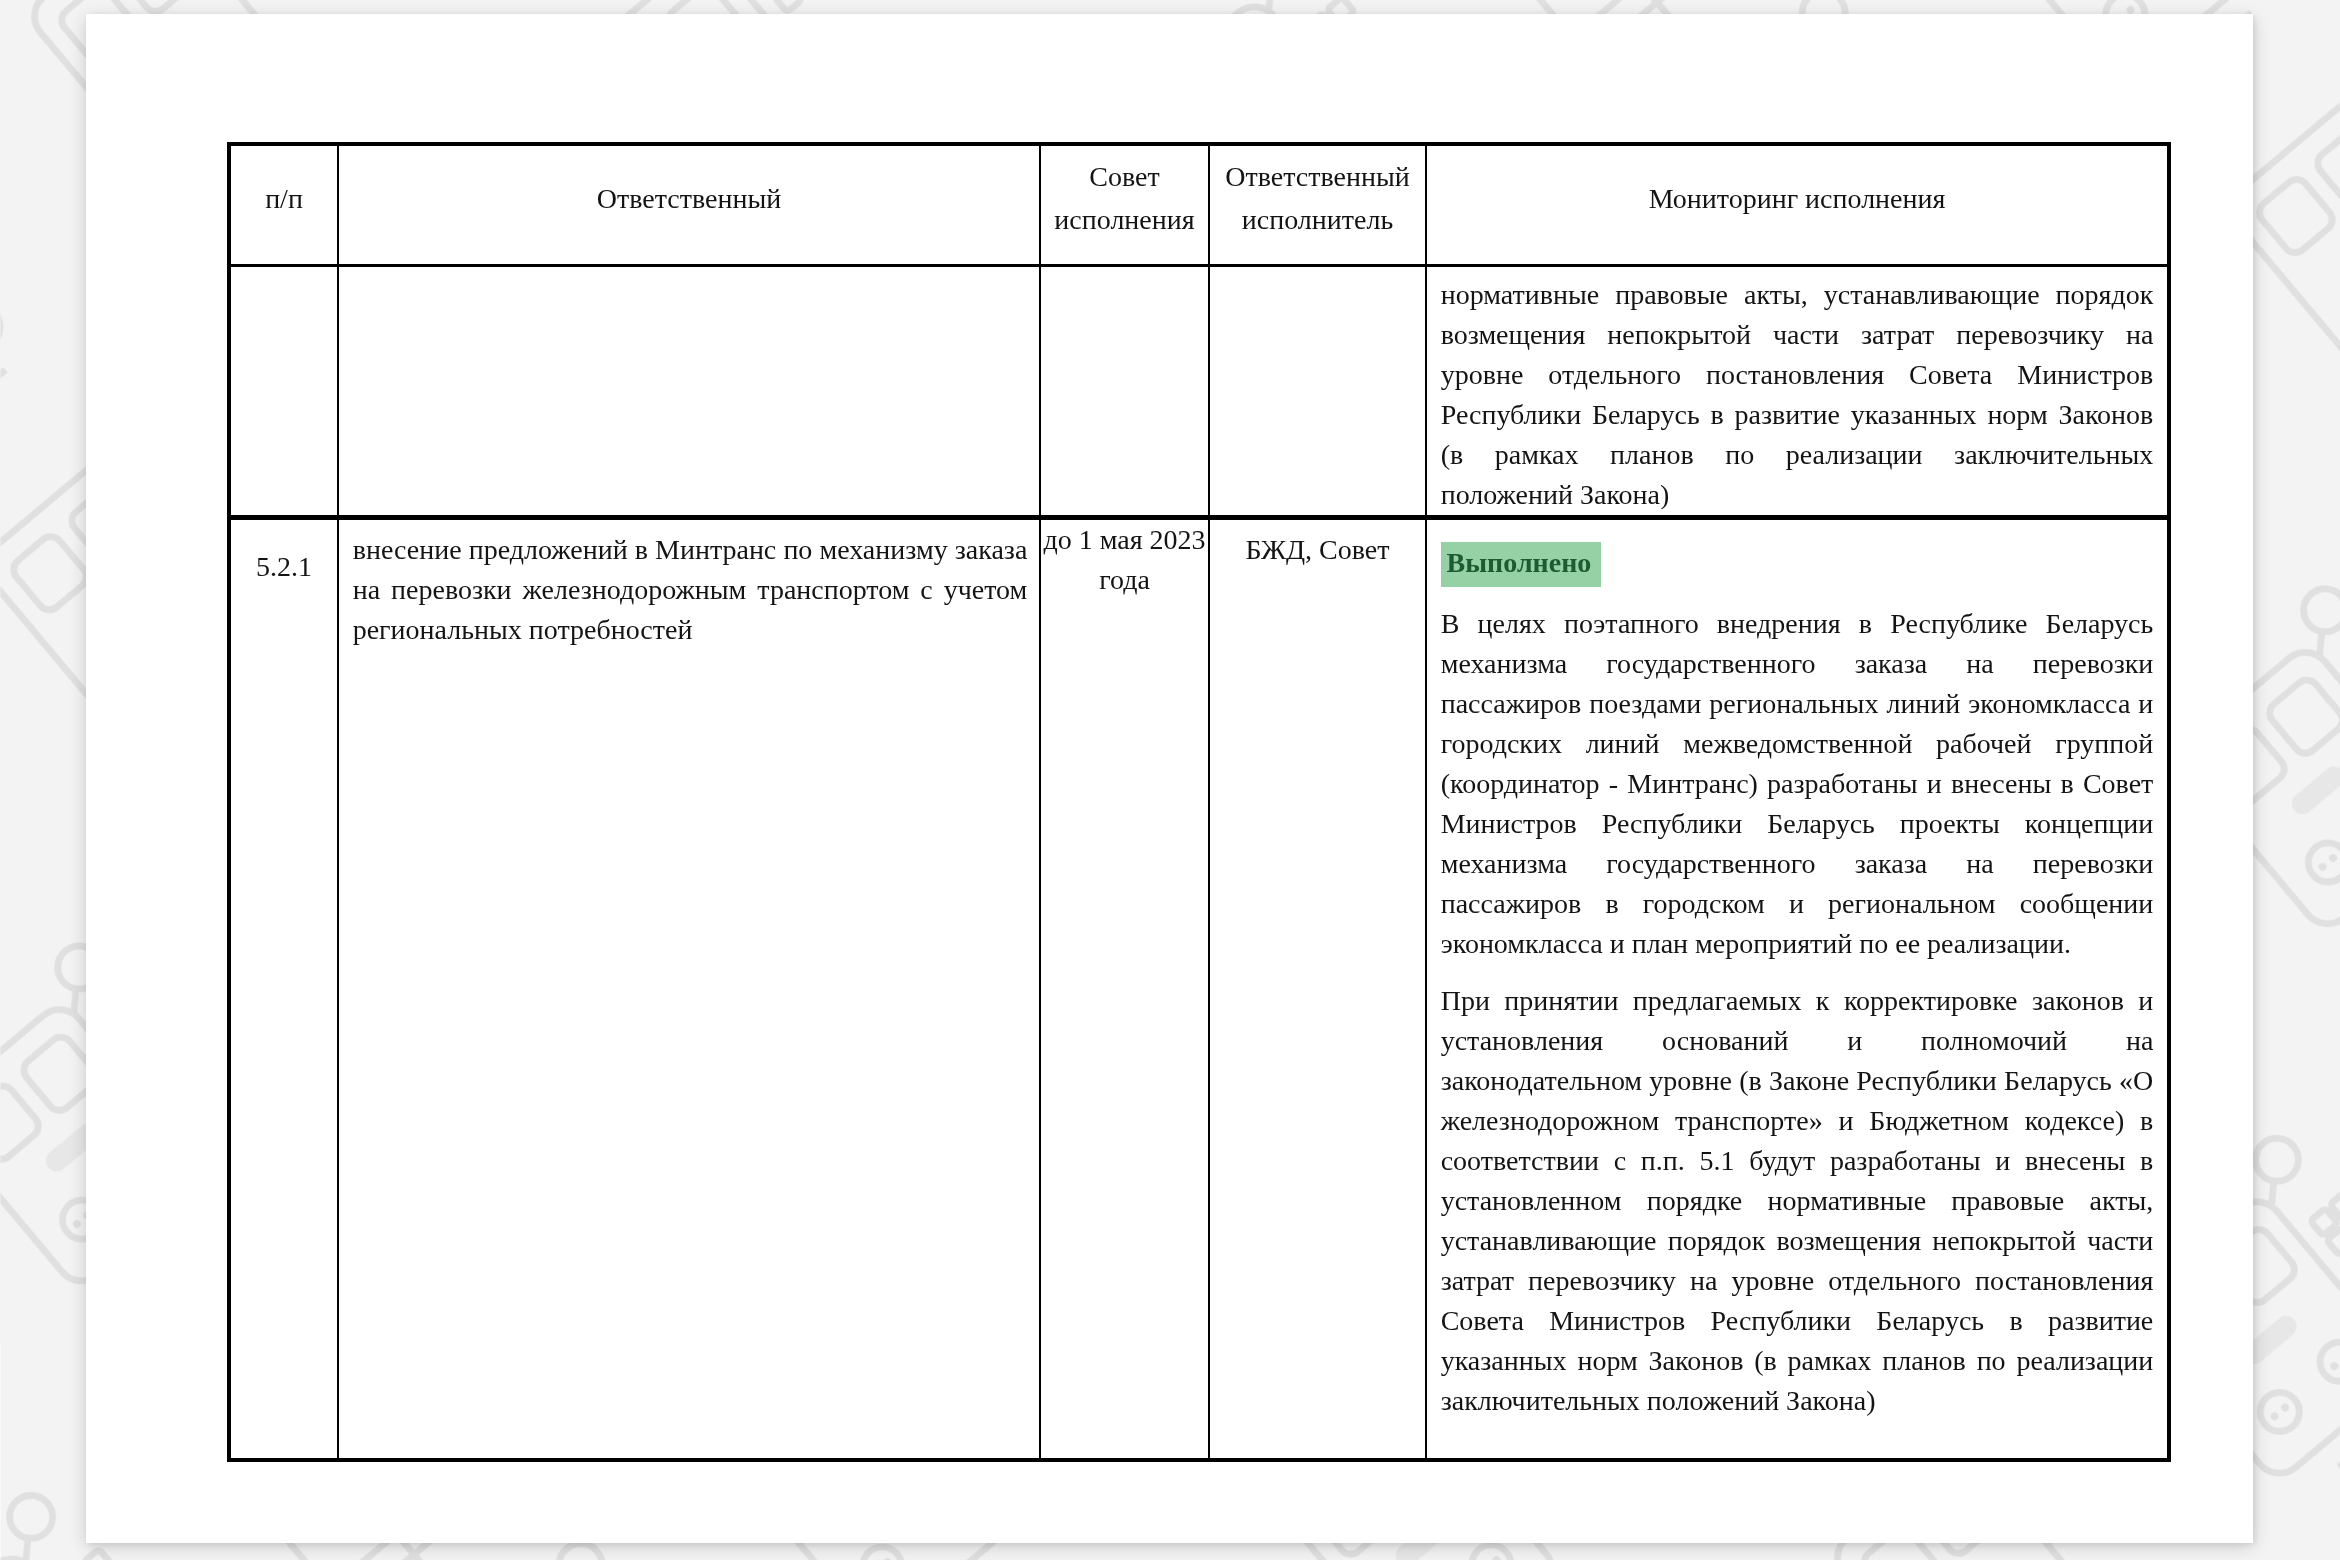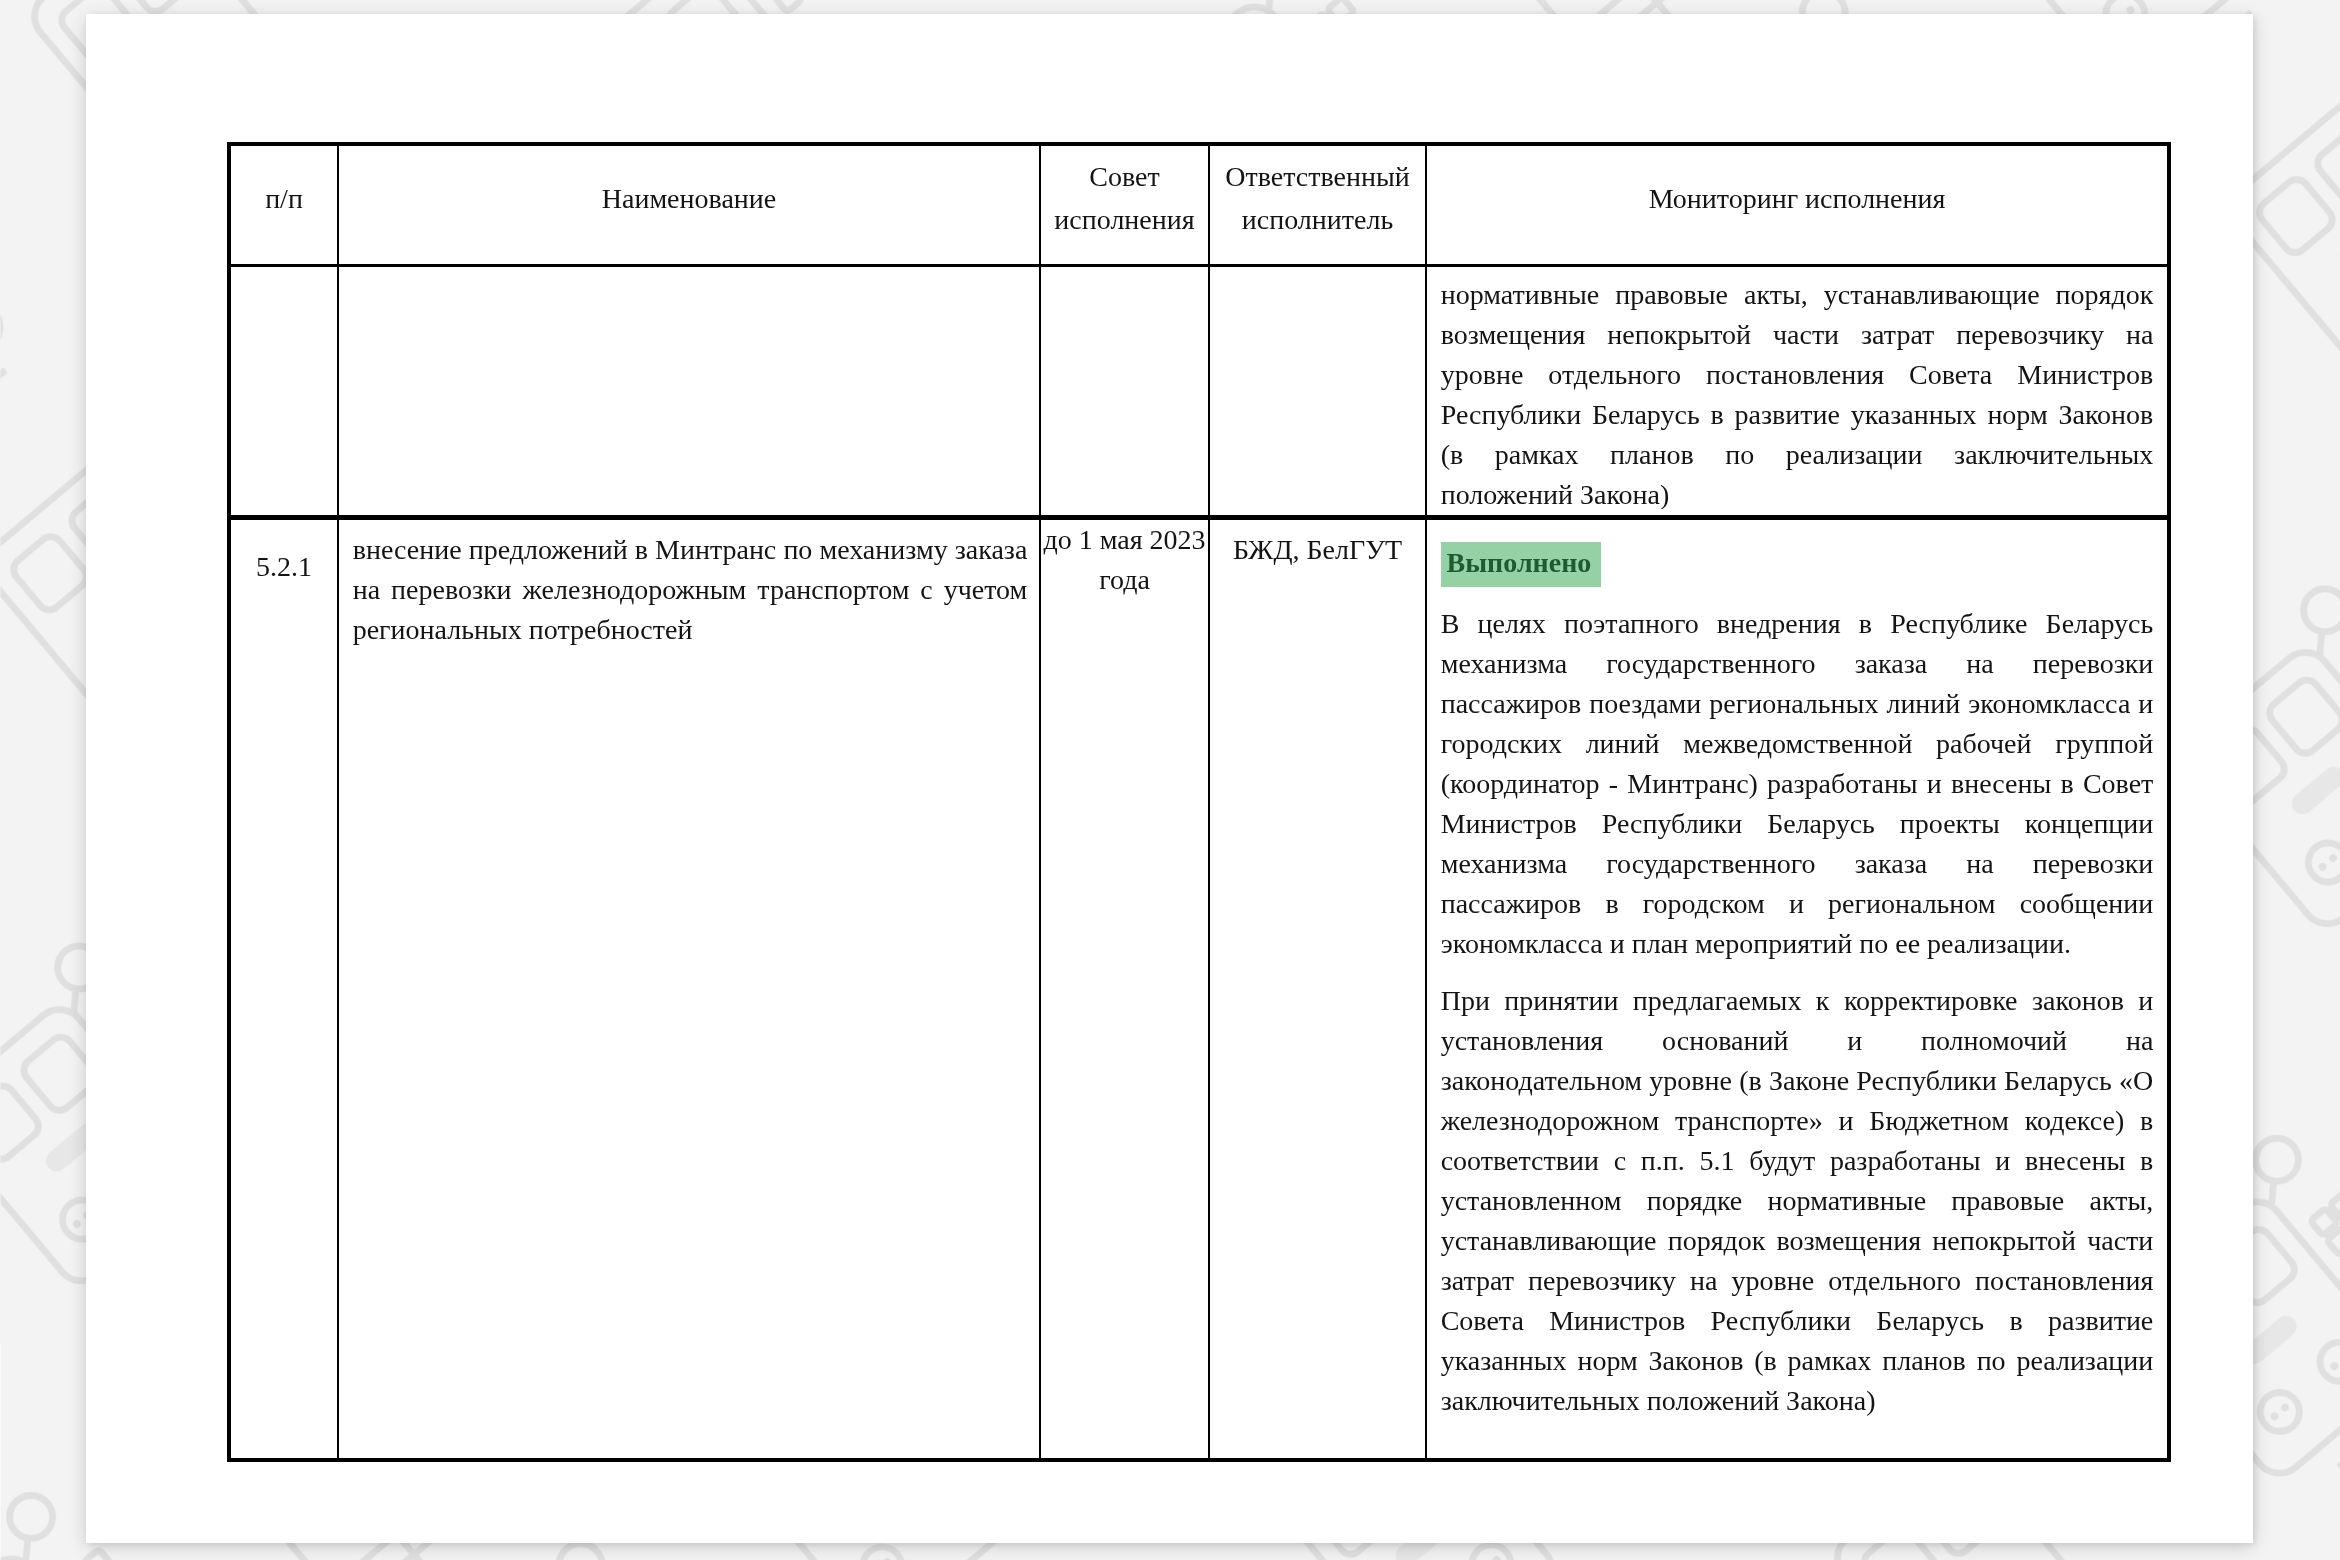--- a/index.html
+++ b/index.html
@@ -96,21 +96,21 @@
       <colgroup>
         <col style="width:109px">
         <col style="width:702px">
         <col style="width:169px">
         <col style="width:217px">
         <col style="width:743px">
       </colgroup>
       <thead>
         <tr>
           <th>п/п</th>
-          <th>Наименование</th>
+          <th>Ответственный</th>
           <th>Совет исполнения</th>
           <th>Ответственный исполнитель</th>
           <th>Мониторинг исполнения</th>
         </tr>
       </thead>
       <tbody>
         <tr class="row-continuation">
           <td>
               <div class="cellbox box-num"></div>
             </td>
@@ -133,21 +133,21 @@
           <td>
               <div class="cellbox box-num">5.2.1</div>
             </td>
           <td>
               <div class="cellbox box-name">внесение предложений в Минтранс по механизму заказа на перевозки железнодорожным транспортом с учетом региональных потребностей</div>
             </td>
           <td>
               <div class="cellbox box-deadline">до 1 мая 2023 года</div>
             </td>
           <td>
-              <div class="cellbox box-exec">БЖД, БелГУТ</div>
+              <div class="cellbox box-exec">БЖД, Совет</div>
             </td>
           <td>
             <div class="cellbox box-mon">
               <span class="status-badge">Выполнено</span>
               <p>В целях поэтапного внедрения в Республике Беларусь механизма государственного заказа на перевозки пассажиров поездами региональных линий экономкласса и городских линий межведомственной рабочей группой (координатор - Минтранс) разработаны и внесены в Совет Министров Республики Беларусь проекты концепции механизма государственного заказа на перевозки пассажиров в городском и региональном сообщении экономкласса и план мероприятий по ее реализации.</p>
               <p>При принятии предлагаемых к корректировке законов и установления оснований и полномочий на законодательном уровне (в Законе Республики Беларусь «О железнодорожном транспорте» и Бюджетном кодексе) в соответствии с п.п. 5.1 будут разработаны и внесены в установленном порядке нормативные правовые акты, устанавливающие порядок возмещения непокрытой части затрат перевозчику на уровне отдельного постановления Совета Министров Республики Беларусь в развитие указанных норм Законов (в рамках планов по реализации заключительных положений Закона)</p>
             </div>
           </td>
         </tr>
       </tbody>

